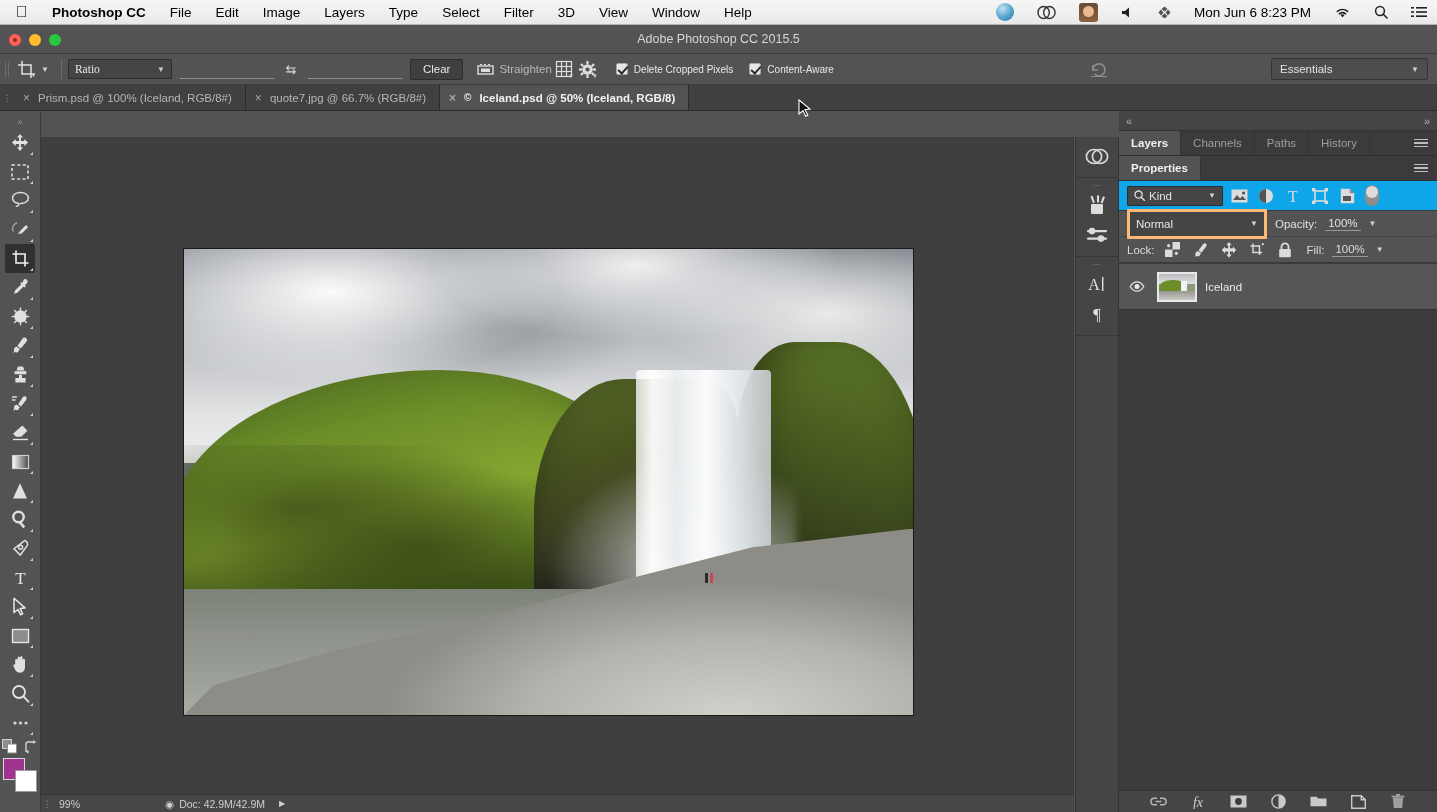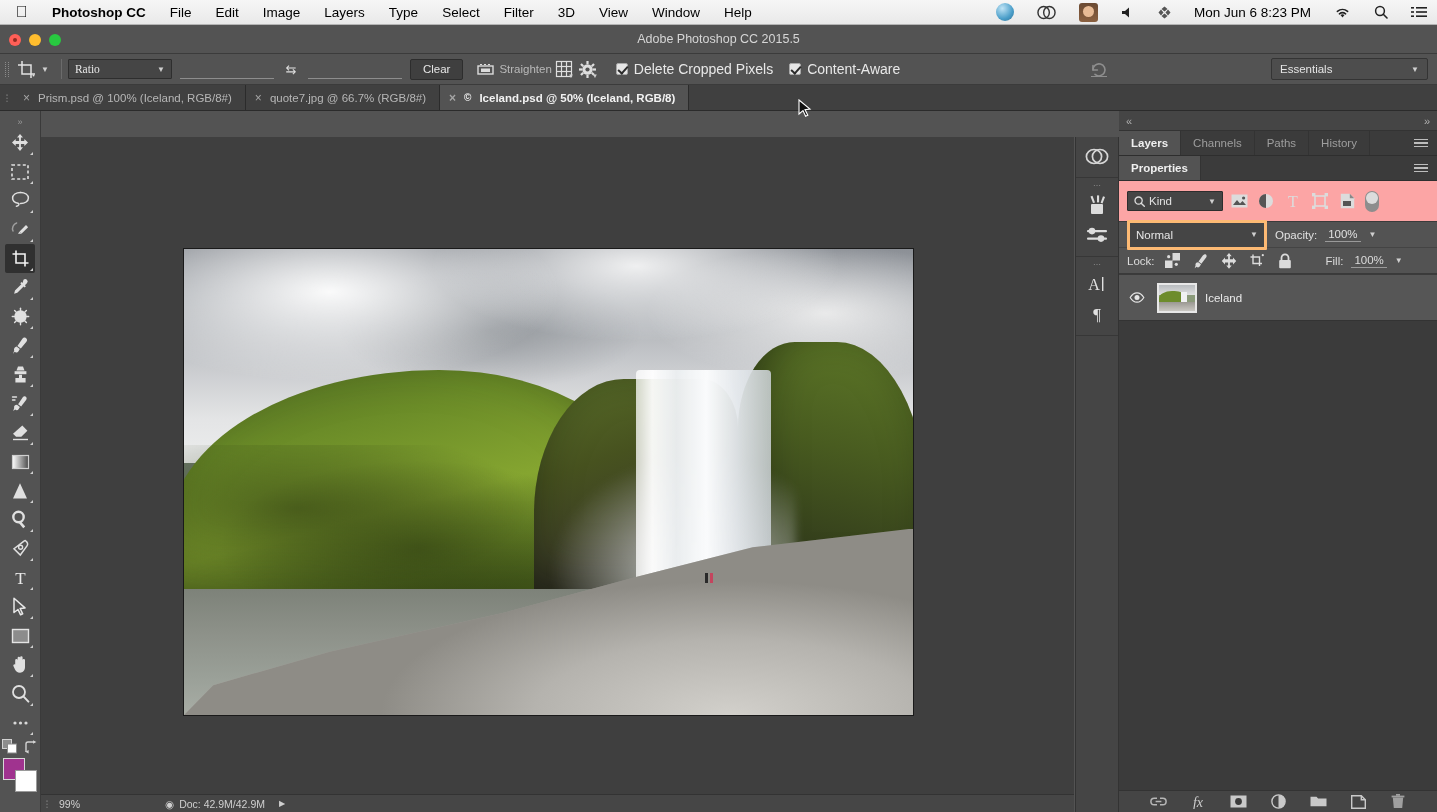--- a/index.html
+++ b/index.html
@@ -84,21 +84,21 @@
     border-bottom: 1px solid #8d8d8d; margin: 0 8px;
   }
   .swap-ico { width: 18px; text-align: center; font-size: 13px; color: #dcdcdc; }
   .ob-btn {
     height: 21px; background: #3f3f3f; border: 1px solid #2d2d2d; color: #e6e6e6;
     font-size: 11.5px; padding: 0 12px; display: flex; align-items: center; border-radius: 2px;
   }
   .ob-tool { display: flex; align-items: center; gap: 5px; margin-left: 14px; color: #b9b9b9; font-size: 11.5px;}
   .ob-iconbtn { width: 24px; height: 22px; display: flex; align-items: center; justify-content: center; position: relative;}
   .ob-iconbtn .mini-chev{position:absolute; right:2px; bottom:1px; font-size:6px;}
-  .ob-check { display: flex; align-items: center; gap: 6px; margin-left: 16px; font-size: 14px; color: #e8e8e8; }
+  .ob-check { display: flex; align-items: center; gap: 6px; margin-left: 16px; font-size: 10px; color: #e8e8e8; }
   .cbox {
     width: 12px; height: 12px; background: #e6e6e6; border: 1px solid #a8a8a8;
     border-radius: 2px; position: relative;
   }
   .cbox::after {
     content: ""; position: absolute; left: 3px; top: 0px; width: 4px; height: 8px;
     border: solid #2a2a2a; border-width: 0 2px 2px 0; transform: rotate(42deg);
   }
   .reset-ico { margin-left: auto; margin-right: 0; }
   .workspace-sel {
@@ -280,21 +280,21 @@
   .panel-tabrow.props { background: #3b3b3b; }
   .ptabitem {
     display: flex; align-items: center; padding: 0 12px; color: #9e9e9e;
     background: #3b3b3b; border-right: 1px solid #333;
   }
   .ptabitem.on { background: #535353; color: #f0f0f0; font-weight: bold; }
   .hamb { margin-left: auto; display: flex; align-items: center; padding: 0 9px; }
   .hamb span { display:block; width:14px; height:1.5px; background:#bdbdbd; margin:2px 0;}
 
   .layer-filter {
-    height: 41px; background: #fca5a5; display: flex; align-items: center;
+    height: 30px; background: #0ea5e9; display: flex; align-items: center;
     gap: 5px; padding: 0 8px; border-bottom: 1px solid #3b3b3b;
   }
   .kind-sel {
     width: 96px; height: 20px; background: #454545; border: 1px solid #2d2d2d;
     display: flex; align-items: center; gap: 4px; padding: 0 6px; color: #e0e0e0; font-size: 11.5px;
     border-radius: 1px; justify-content: space-between;
   }
   .kind-sel .kl { display:flex; align-items:center; gap:4px; }
   .fico { width: 22px; height: 22px; display: flex; align-items: center; justify-content: center; }
   .pill { width: 14px; height: 21px; border-radius: 7px; background: #8d8d8d; position: relative; margin-left:2px;}
@@ -936,21 +936,21 @@
             </g>
             <circle cx="13.8" cy="2.2" r="1.1" fill="#dcdcdc"></circle>
           </svg>
       </span>
       <span class="lock-ico">
         <svg width="14" height="16" viewBox="0 0 14 16">
             <path d="M3.5 7V4.8a3.5 3.5 0 0 1 7 0V7" fill="none" stroke="#dcdcdc" stroke-width="1.8"></path>
             <rect x="1.2" y="7" width="11.6" height="8.2" rx="1" fill="#dcdcdc"></rect>
           </svg>
       </span>
-      <span style="margin-left:23px">Fill:</span>
+      <span style="margin-left:4px">Fill:</span>
       <span class="num-field">100%</span>
       <span class="chev">▼</span>
     </div>
 
     <div class="layer-list">
       <div class="layer-row">
         <div class="eye-cell">
           <svg width="16" height="11" viewBox="0 0 16 11">
               <path d="M8 0.8C4 0.8 1.2 5.5 1.2 5.5S4 10.2 8 10.2s6.8-4.7 6.8-4.7S12 0.8 8 0.8z" fill="none" stroke="#e6e6e6" stroke-width="1.2"></path>
               <circle cx="8" cy="5.5" r="2.5" fill="#e6e6e6"></circle>

